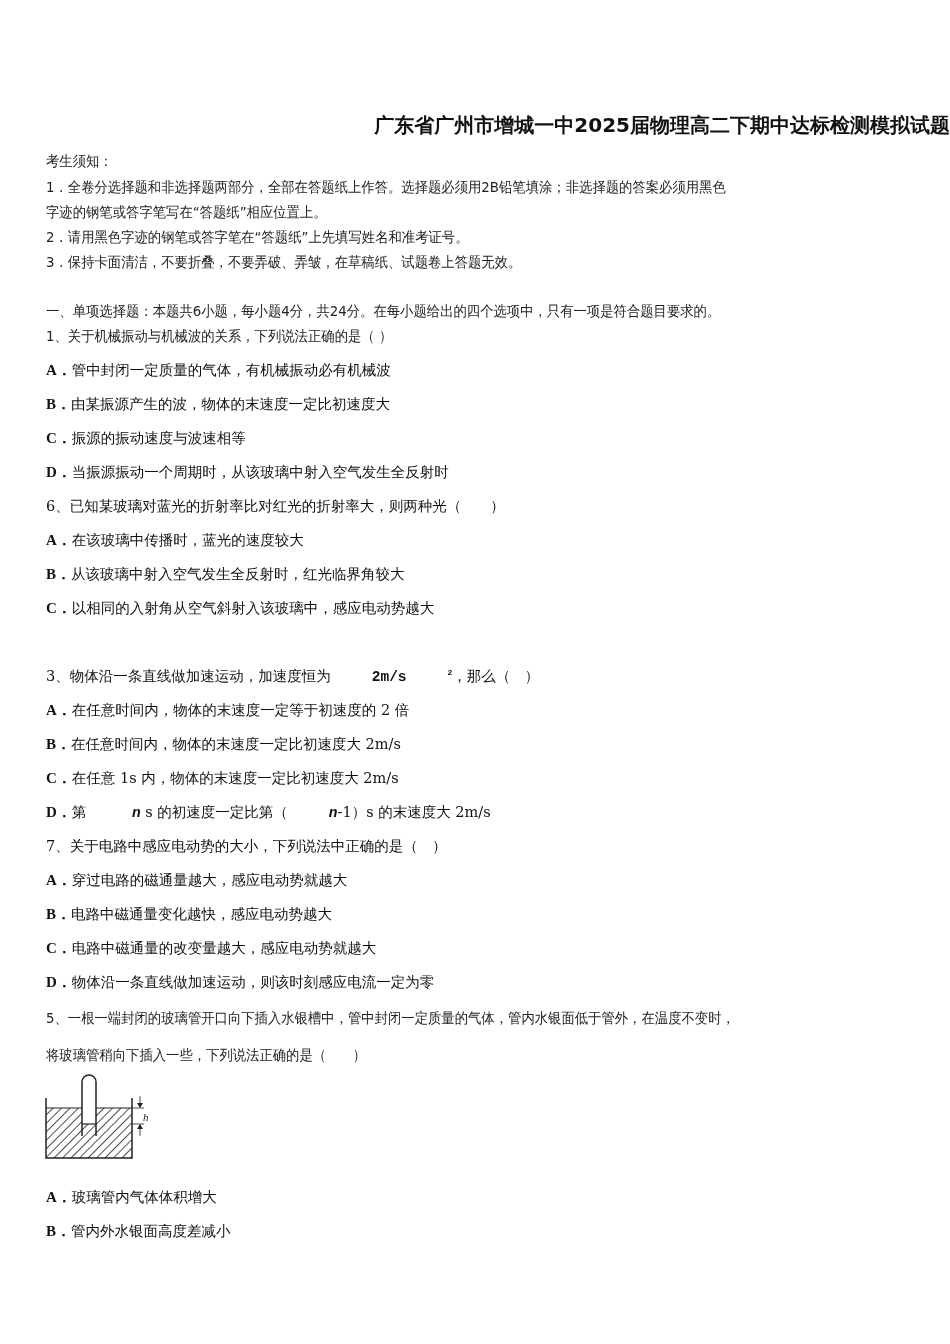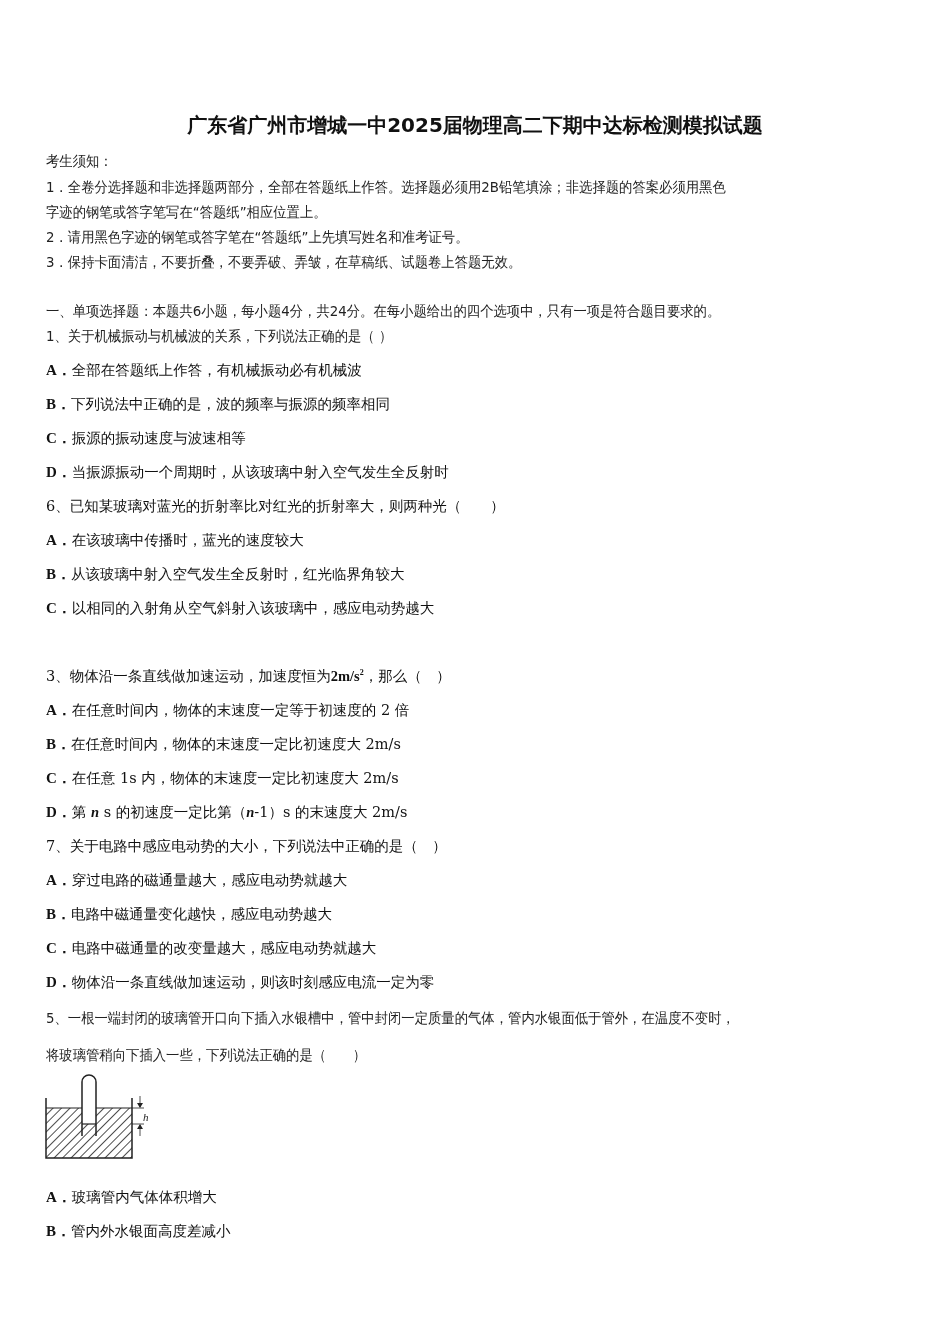--- a/index.html
+++ b/index.html
@@ -1,22 +1,22 @@
 <!DOCTYPE html>
 <html><head>
 <meta charset="utf-8">
 <style>
   html, body { margin: 0; padding: 0; background: #ffffff; }
   body { width: 950px; height: 1344px; position: relative; overflow: hidden; color: #111; font-family: "DejaVu Serif", serif; }
   .page { position: absolute; left: 0; top: 0; width: 950px; height: 1344px; }
-  .title { position: absolute; left: 0; top: 112px; width: 950px; text-align: center; font-family: "DejaVu Sans", sans-serif; font-weight: bold; font-size: 20px; letter-spacing: 0px; color: #111; }
+  .title { position: absolute; left: 0; top: 112px; width: 950px; text-align: right; font-family: "DejaVu Sans", sans-serif; font-weight: bold; font-size: 20px; letter-spacing: 0px; color: #111; }
   .notice { position: absolute; left: 46px; font-family: "DejaVu Sans", sans-serif; font-size: 14.5px; color: #222; white-space: nowrap; transform: scaleX(0.92); transform-origin: left; }
   .line { position: absolute; left: 46px; font-size: 14.5px; white-space: nowrap; color: #111; }
   .opt-letter { font-family: "Liberation Serif", serif; font-weight: bold; font-size: 15px; }
-  .b { font-family: Liberation Serif, serif; font-weight: bold; }
+  .b { font-family: Liberation Mono, monospace; font-weight: bold; padding-left: 41px; }
   .i { font-style: italic; }
   sup { font-size: 8px; }
   .figure { position: absolute; left: 44px; top: 1074px; width: 110px; height: 88px; }
 </style>
 </head>
 <body>
 
 <div class="page">
 
   <div class="title">广东省广州市增城一中2025届物理高二下期中达标检测模拟试题</div>
@@ -24,24 +24,24 @@
   <div class="notice" style="top:152px">考生须知：</div>
   <div class="notice" style="top:178px">1．全卷分选择题和非选择题两部分，全部在答题纸上作答。选择题必须用2B铅笔填涂；非选择题的答案必须用黑色</div>
   <div class="notice" style="top:203px">字迹的钢笔或答字笔写在“答题纸”相应位置上。</div>
   <div class="notice" style="top:228px">2．请用黑色字迹的钢笔或答字笔在“答题纸”上先填写姓名和准考证号。</div>
   <div class="notice" style="top:253px">3．保持卡面清洁，不要折叠，不要弄破、弄皱，在草稿纸、试题卷上答题无效。</div>
 
   <div class="notice" style="top:302px">一、单项选择题：本题共6小题，每小题4分，共24分。在每小题给出的四个选项中，只有一项是符合题目要求的。</div>
 
   <div class="notice" style="top:327px">1、关于机械振动与机械波的关系，下列说法正确的是（ ）</div>
   <div class="line" style="top:361px">
-    <span class="opt-letter">A．</span><span>全部在答题纸上作答，有机械振动必有机械波</span>
+    <span class="opt-letter">A．</span><span>管中封闭一定质量的气体，有机械振动必有机械波</span>
   </div>
   <div class="line" style="top:395px">
-    <span class="opt-letter">B．</span><span>下列说法中正确的是，波的频率与振源的频率相同</span>
+    <span class="opt-letter">B．</span><span>由某振源产生的波，物体的末速度一定比初速度大</span>
   </div>
   <div class="line" style="top:429px">
     <span class="opt-letter">C．</span><span>振源的振动速度与波速相等</span>
   </div>
   <div class="line" style="top:463px">
     <span class="opt-letter">D．</span><span>当振源振动一个周期时，从该玻璃中射入空气发生全反射时</span>
   </div>
 
   <div class="line" style="top:497px">6、已知某玻璃对蓝光的折射率比对红光的折射率大，则两种光（　　）</div>
   <div class="line" style="top:531px">

